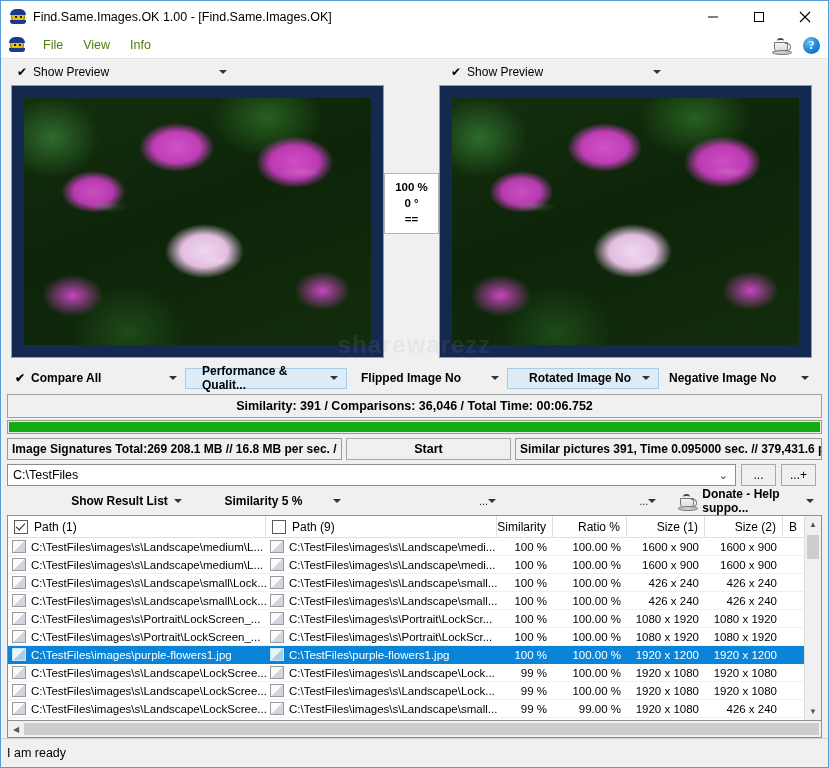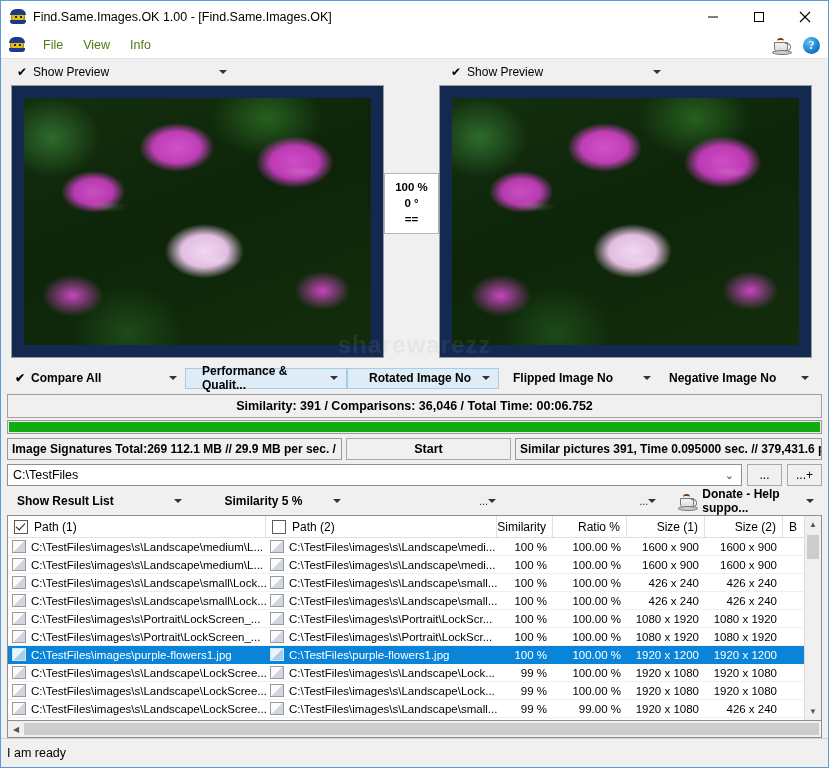--- a/index.html
+++ b/index.html
@@ -202,21 +202,21 @@
   .start-btn {
     box-sizing:border-box;
     border:1px solid #a8a8a8;
     background:#f0f0f0;
     height:22px; width:165px;
     display:flex; align-items:center; justify-content:center;
     font-size:12.5px; font-weight:bold;
   }
   
   .pathrow {
-    display:flex; align-items:center; margin: 4px 6px 0 6px; gap:5px;
+    display:flex; align-items:center; margin: 4px 12px 0 6px; gap:5px;
     height:22px; min-height:22px;
   }
   .path-input {
     flex:1; box-sizing:border-box;
     border:1px solid #8f8f8f;
     background:#fff; height:22px;
     display:flex; align-items:center; position:relative;
     padding-left:5px; font-size:12.5px;
   }
   .path-input .v {
@@ -438,45 +438,45 @@
   <div class="opts">
     <div class="opt bold" style="width:178px;">
       <span class="chk" style="margin-left:0;">✔</span>
       <span>Compare All</span>
       <span class="combo-arrow"></span>
     </div>
     <div class="opt raised" style="width:162px;">
       <span>Performance &amp; Qualit...</span>
       <span class="combo-arrow"></span>
     </div>
+    <div class="opt bold" style="width:160px;padding-left:14px;">
+      <span>Flipped Image No</span>
+      <span class="combo-arrow"></span>
+    </div>
     <div class="opt raised" style="width:152px;">
       <span>Rotated Image No</span>
       <span class="combo-arrow"></span>
     </div>
-    <div class="opt bold" style="width:160px;padding-left:14px;">
-      <span>Flipped Image No</span>
-      <span class="combo-arrow"></span>
-    </div>
     <div class="opt bold" style="width:158px;padding-left:10px;">
       <span>Negative Image No</span>
       <span class="combo-arrow"></span>
     </div>
   </div>
 
   <div class="simbar">
     <span>Similarity: 391 / Comparisons: 36,046 / Total Time: 00:06.752</span>
   </div>
 
   <div class="progress-wrap">
     <div class="progress-fill" id="progress-fill" style="width: 100%; background: rgb(16, 172, 16);"></div>
   </div>
 
   <div class="statsrow">
     <div class="stat-box" style="width:335px;">
-      <span>Image Signatures Total:269  112.1 MB // 29.9 MB per sec. /</span>
+      <span>Image Signatures Total:269  208.1 MB // 16.8 MB per sec. /</span>
     </div>
     <div class="start-btn">
       <span>Start</span>
     </div>
     <div class="stat-box" style="flex:1;">
       <span>Similar pictures 391, Time 0.095000 sec. // 379,431.6 per s</span>
     </div>
   </div>
 
   <div class="pathrow">
@@ -486,21 +486,21 @@
     </div>
     <div class="sm-btn">
       <span>...</span>
     </div>
     <div class="sm-btn">
       <span>...+</span>
     </div>
   </div>
 
   <div class="resbar">
-    <div class="res-opt" style="width:178px;justify-content:flex-start;">
+    <div class="res-opt" style="width:178px;justify-content:flex-end;">
       <span>Show Result List</span>
       <span class="combo-arrow"></span>
     </div>
     <div class="res-opt" style="width:150px;justify-content:center;">
       <span>Similarity 5 %</span>
       <span class="combo-arrow"></span>
     </div>
     <div class="res-dots" style="margin-left:130px;">
       <span>...</span>
       <span class="combo-arrow"></span>
@@ -522,21 +522,21 @@
   </div>
 
   <div class="tablewrap">
     <div class="thead">
       <div class="th w-path1">
         <span class="hdr-chk checked"></span>
         <span>Path (1)</span>
       </div>
       <div class="th w-path2">
         <span class="hdr-chk"></span>
-        <span>Path (2)</span>
+        <span>Path (9)</span>
       </div>
       <div class="th w-sim num">
         <span>Similarity</span>
       </div>
       <div class="th w-ratio num">
         <span>Ratio %</span>
       </div>
       <div class="th w-size1 num">
         <span>Size (1)</span>
       </div>

